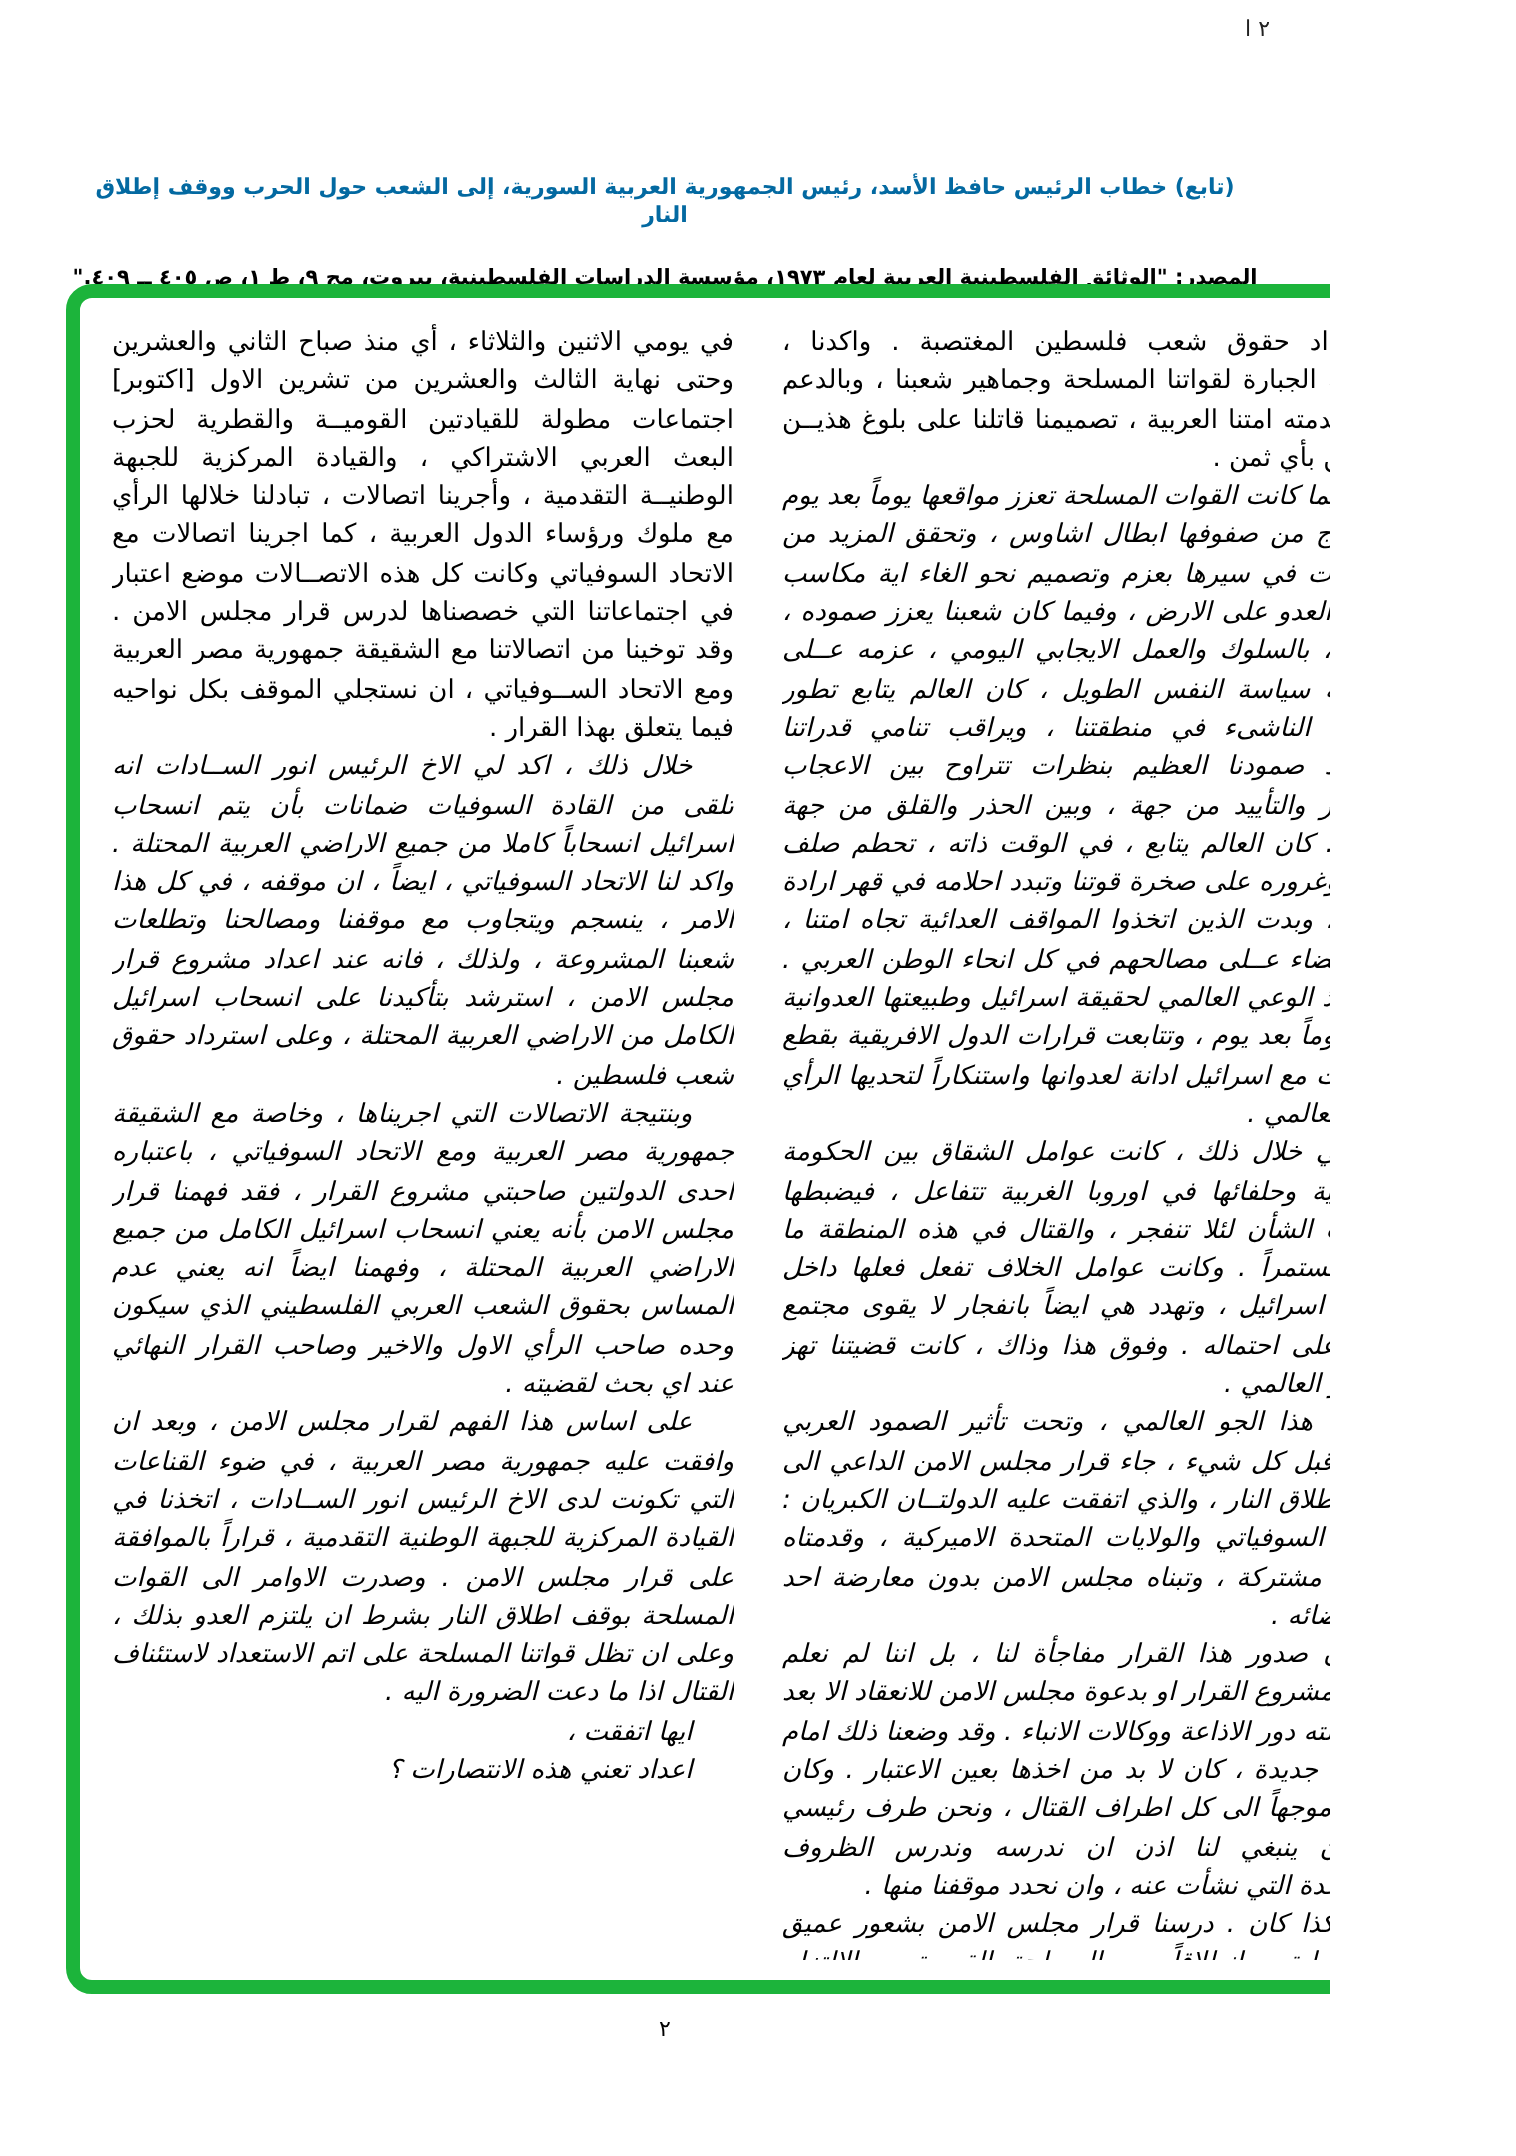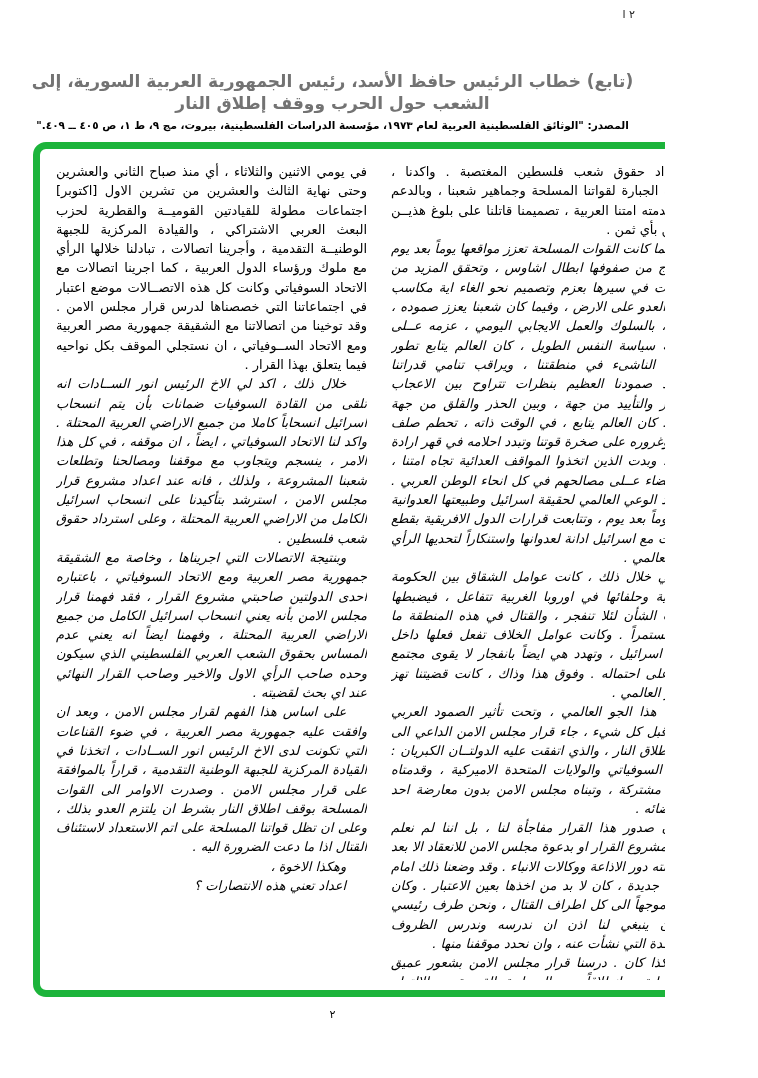--- a/index.html
+++ b/index.html
@@ -13,22 +13,22 @@
   }
   .corner-marks{
     position:absolute;top:8px;right:30px;
     font-size:11px;color:#222;direction:ltr;letter-spacing:8px;
   }
   .doc-header{
     position:absolute;top:70px;left:30px;right:30px;
     text-align:center;direction:rtl;
   }
   .doc-title{
-    margin:0;
-    font-size:17px;font-weight:bold;color:#737373;
+    margin:17px;
+    font-size:11px;font-weight:bold;color:#0369a1;
     line-height:1.3;
   }
   .doc-source{
     margin-top:5px;
     font-size:10.5px;font-weight:bold;color:#000;
   }
   .green-frame{
     position:absolute;left:33px;top:142px;
     width:692px;height:855px;
     border:7px solid #1cb43b;
@@ -83,21 +83,21 @@
         <p class="indent">في هذا الجو العالمي ، وتحت تأثير الصمود العربي الجبار قبل كل شيء ، جاء قرار مجلس الامن الداعي الى وقف اطلاق النار ، والذي اتفقت عليه الدولتــان الكبريان : الاتحاد السوفياتي والولايات المتحدة الاميركية ، وقدمتاه بصورة مشتركة ، وتبناه مجلس الامن بدون معارضة احد من اعضائه .</p>
         <p class="indent">كان صدور هذا القرار مفاجأة لنا ، بل اننا لم نعلم بوجود مشروع القرار او بدعوة مجلس الامن للانعقاد الا بعد ان تناقلته دور الاذاعة ووكالات الانباء . وقد وضعنا ذلك امام ظروف جديدة ، كان لا بد من اخذها بعين الاعتبار . وكان القرار موجهاً الى كل اطراف القتال ، ونحن طرف رئيسي ، فكان ينبغي لنا اذن ان ندرسه وندرس الظروف المستجدة التي نشأت عنه ، وان نحدد موقفنا منها .</p>
         <p class="indent">وهكذا كان . درسنا قرار مجلس الامن بشعور عميق بالمسؤولية ، انطلاقاً من المصلحة القومية ، والالتزام بالمبادىء والاهداف التي قاتلنا في سبيلها . وعقدنا ، لهذه الغاية ،</p>
       </div>
 
       <div class="text-col">
         <p>في يومي الاثنين والثلاثاء ، أي منذ صباح الثاني والعشرين وحتى نهاية الثالث والعشرين من تشرين الاول [اكتوبر] اجتماعات مطولة للقيادتين القوميــة والقطرية لحزب البعث العربي الاشتراكي ، والقيادة المركزية للجبهة الوطنيــة التقدمية ، وأجرينا اتصالات ، تبادلنا خلالها الرأي مع ملوك ورؤساء الدول العربية ، كما اجرينا اتصالات مع الاتحاد السوفياتي وكانت كل هذه الاتصــالات موضع اعتبار في اجتماعاتنا التي خصصناها لدرس قرار مجلس الامن . وقد توخينا من اتصالاتنا مع الشقيقة جمهورية مصر العربية ومع الاتحاد الســوفياتي ، ان نستجلي الموقف بكل نواحيه فيما يتعلق بهذا القرار .</p>
         <p class="indent">خلال ذلك ، اكد لي الاخ الرئيس انور الســادات انه تلقى من القادة السوفيات ضمانات بأن يتم انسحاب اسرائيل انسحاباً كاملا من جميع الاراضي العربية المحتلة . واكد لنا الاتحاد السوفياتي ، ايضاً ، ان موقفه ، في كل هذا الامر ، ينسجم ويتجاوب مع موقفنا ومصالحنا وتطلعات شعبنا المشروعة ، ولذلك ، فانه عند اعداد مشروع قرار مجلس الامن ، استرشد بتأكيدنا على انسحاب اسرائيل الكامل من الاراضي العربية المحتلة ، وعلى استرداد حقوق شعب فلسطين .</p>
         <p class="indent">وبنتيجة الاتصالات التي اجريناها ، وخاصة مع الشقيقة جمهورية مصر العربية ومع الاتحاد السوفياتي ، باعتباره احدى الدولتين صاحبتي مشروع القرار ، فقد فهمنا قرار مجلس الامن بأنه يعني انسحاب اسرائيل الكامل من جميع الاراضي العربية المحتلة ، وفهمنا ايضاً انه يعني عدم المساس بحقوق الشعب العربي الفلسطيني الذي سيكون وحده صاحب الرأي الاول والاخير وصاحب القرار النهائي عند اي بحث لقضيته .</p>
         <p class="indent">على اساس هذا الفهم لقرار مجلس الامن ، وبعد ان وافقت عليه جمهورية مصر العربية ، في ضوء القناعات التي تكونت لدى الاخ الرئيس انور الســادات ، اتخذنا في القيادة المركزية للجبهة الوطنية التقدمية ، قراراً بالموافقة على قرار مجلس الامن . وصدرت الاوامر الى القوات المسلحة بوقف اطلاق النار بشرط ان يلتزم العدو بذلك ، وعلى ان تظل قواتنا المسلحة على اتم الاستعداد لاستئناف القتال اذا ما دعت الضرورة اليه .</p>
-        <p class="indent">وهكذا الاخوة ،</p>
+        <p class="indent">ايها اتفقت ،</p>
         <p class="indent">اعداد تعني هذه الانتصارات ؟</p>
       </div>
 
     </div>
   </div>
 
   <div class="page-number">٢</div>
 
 </div>
 

